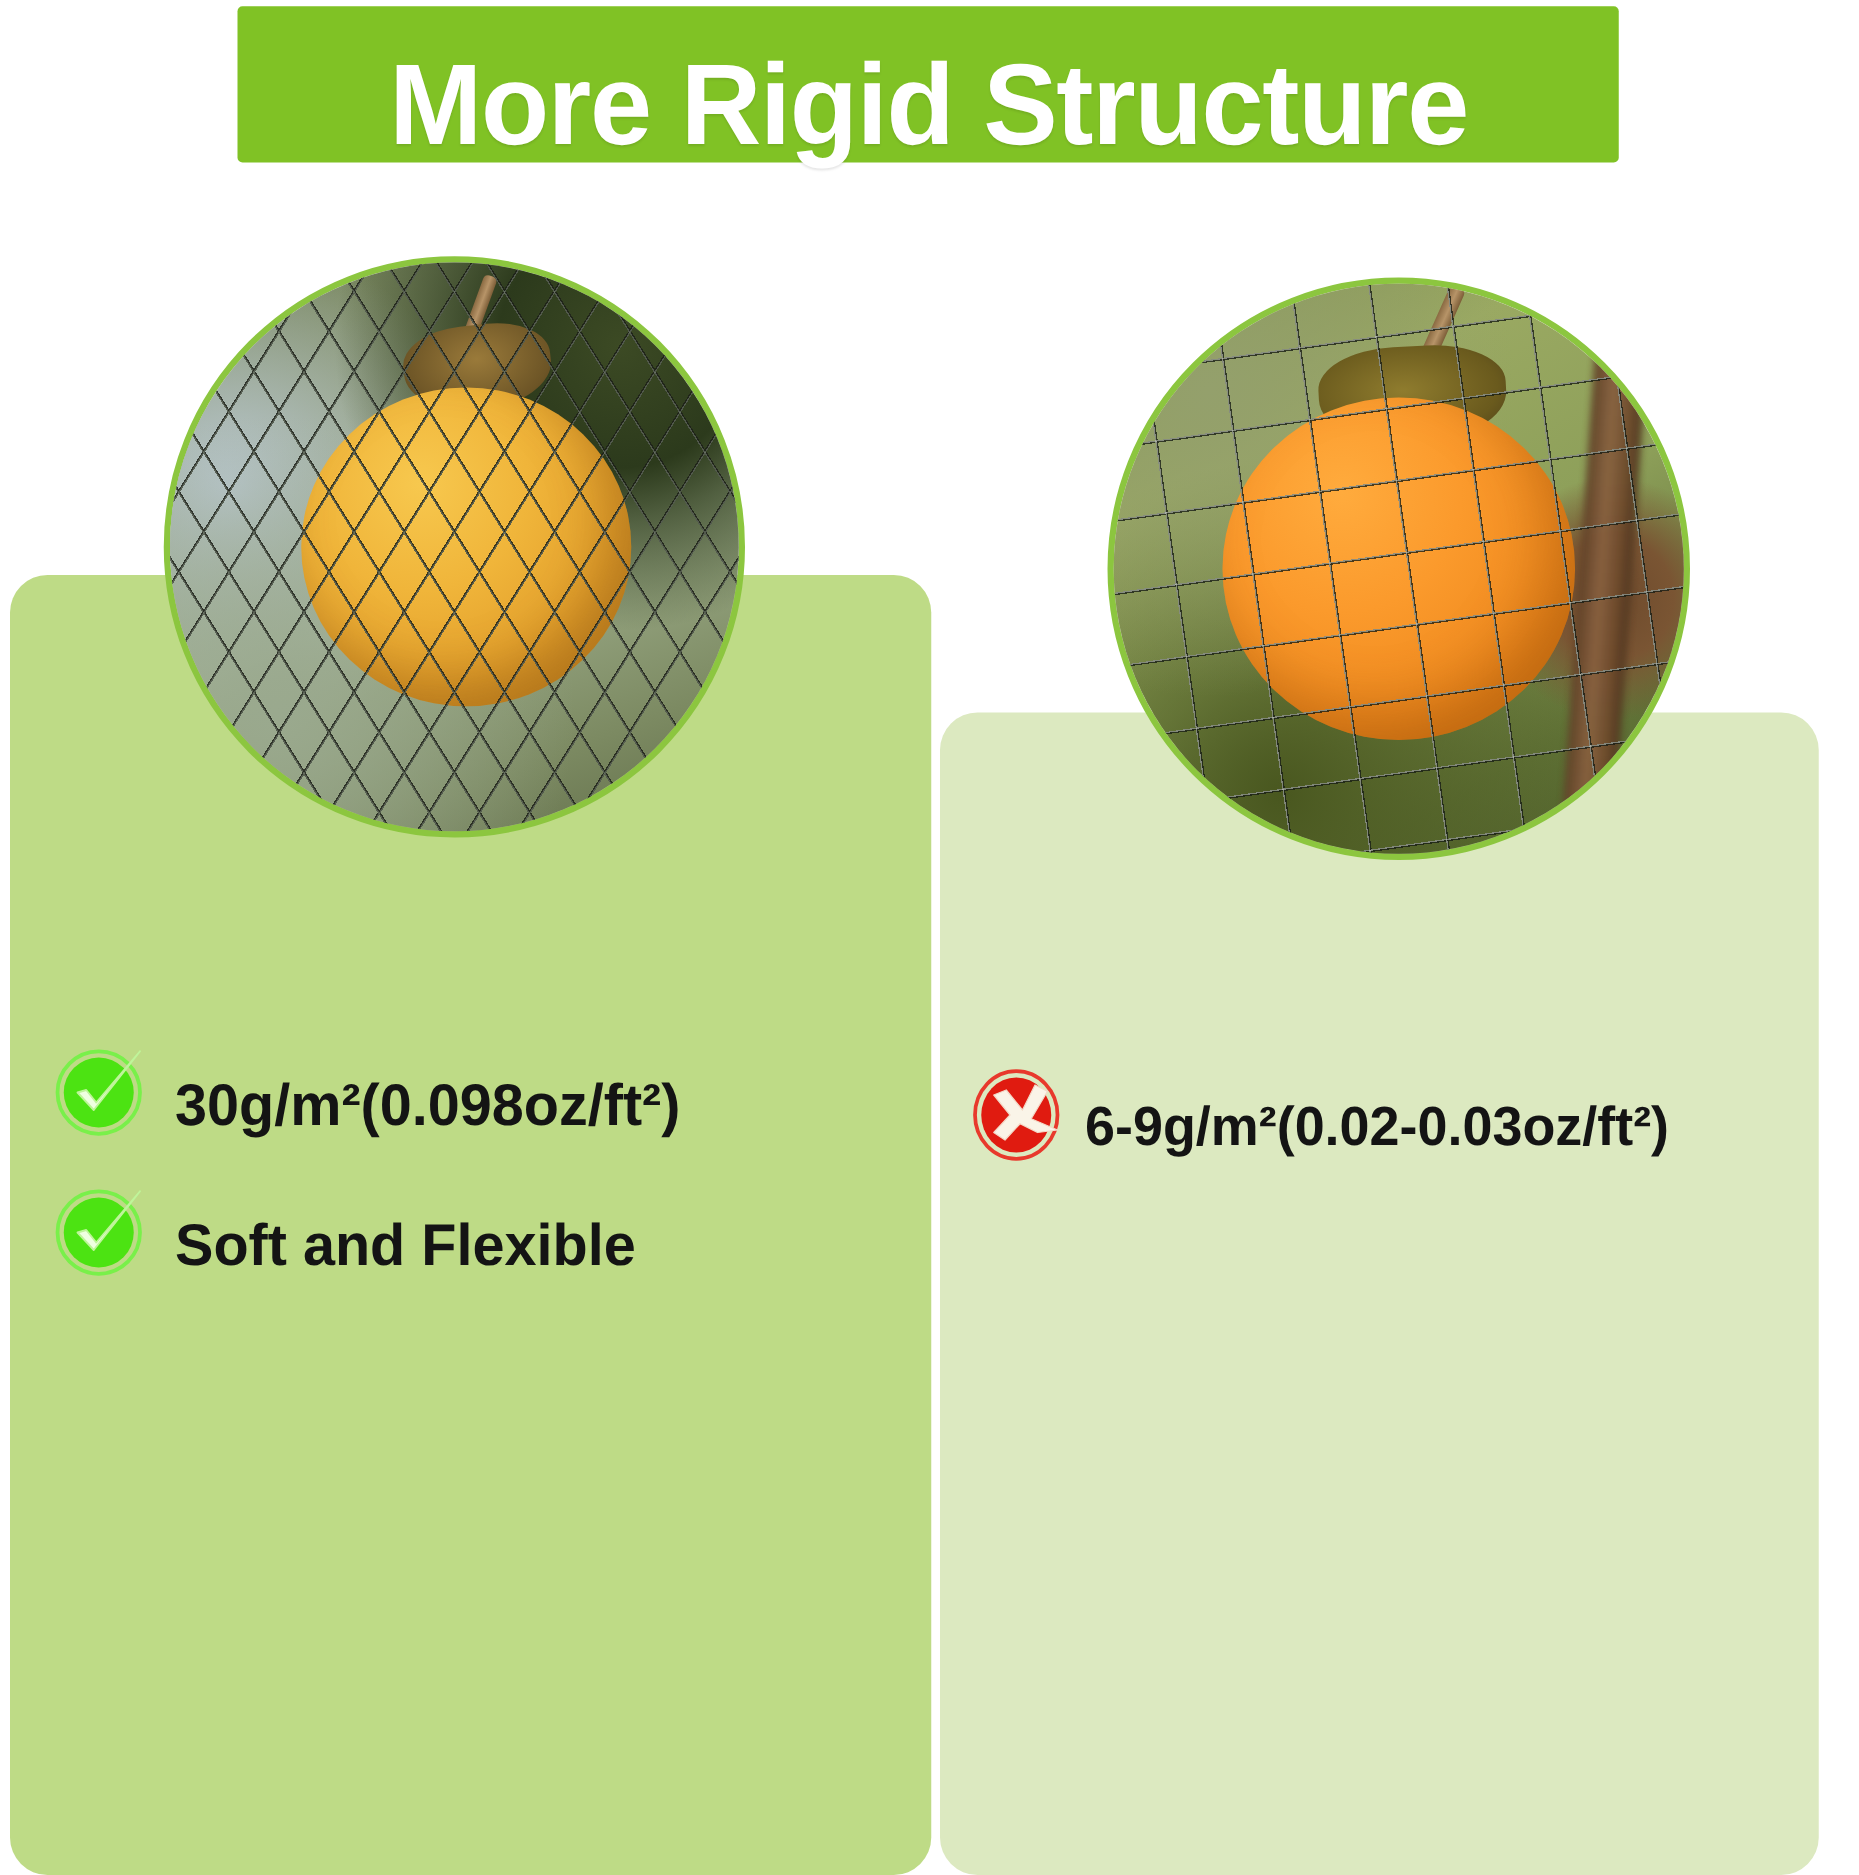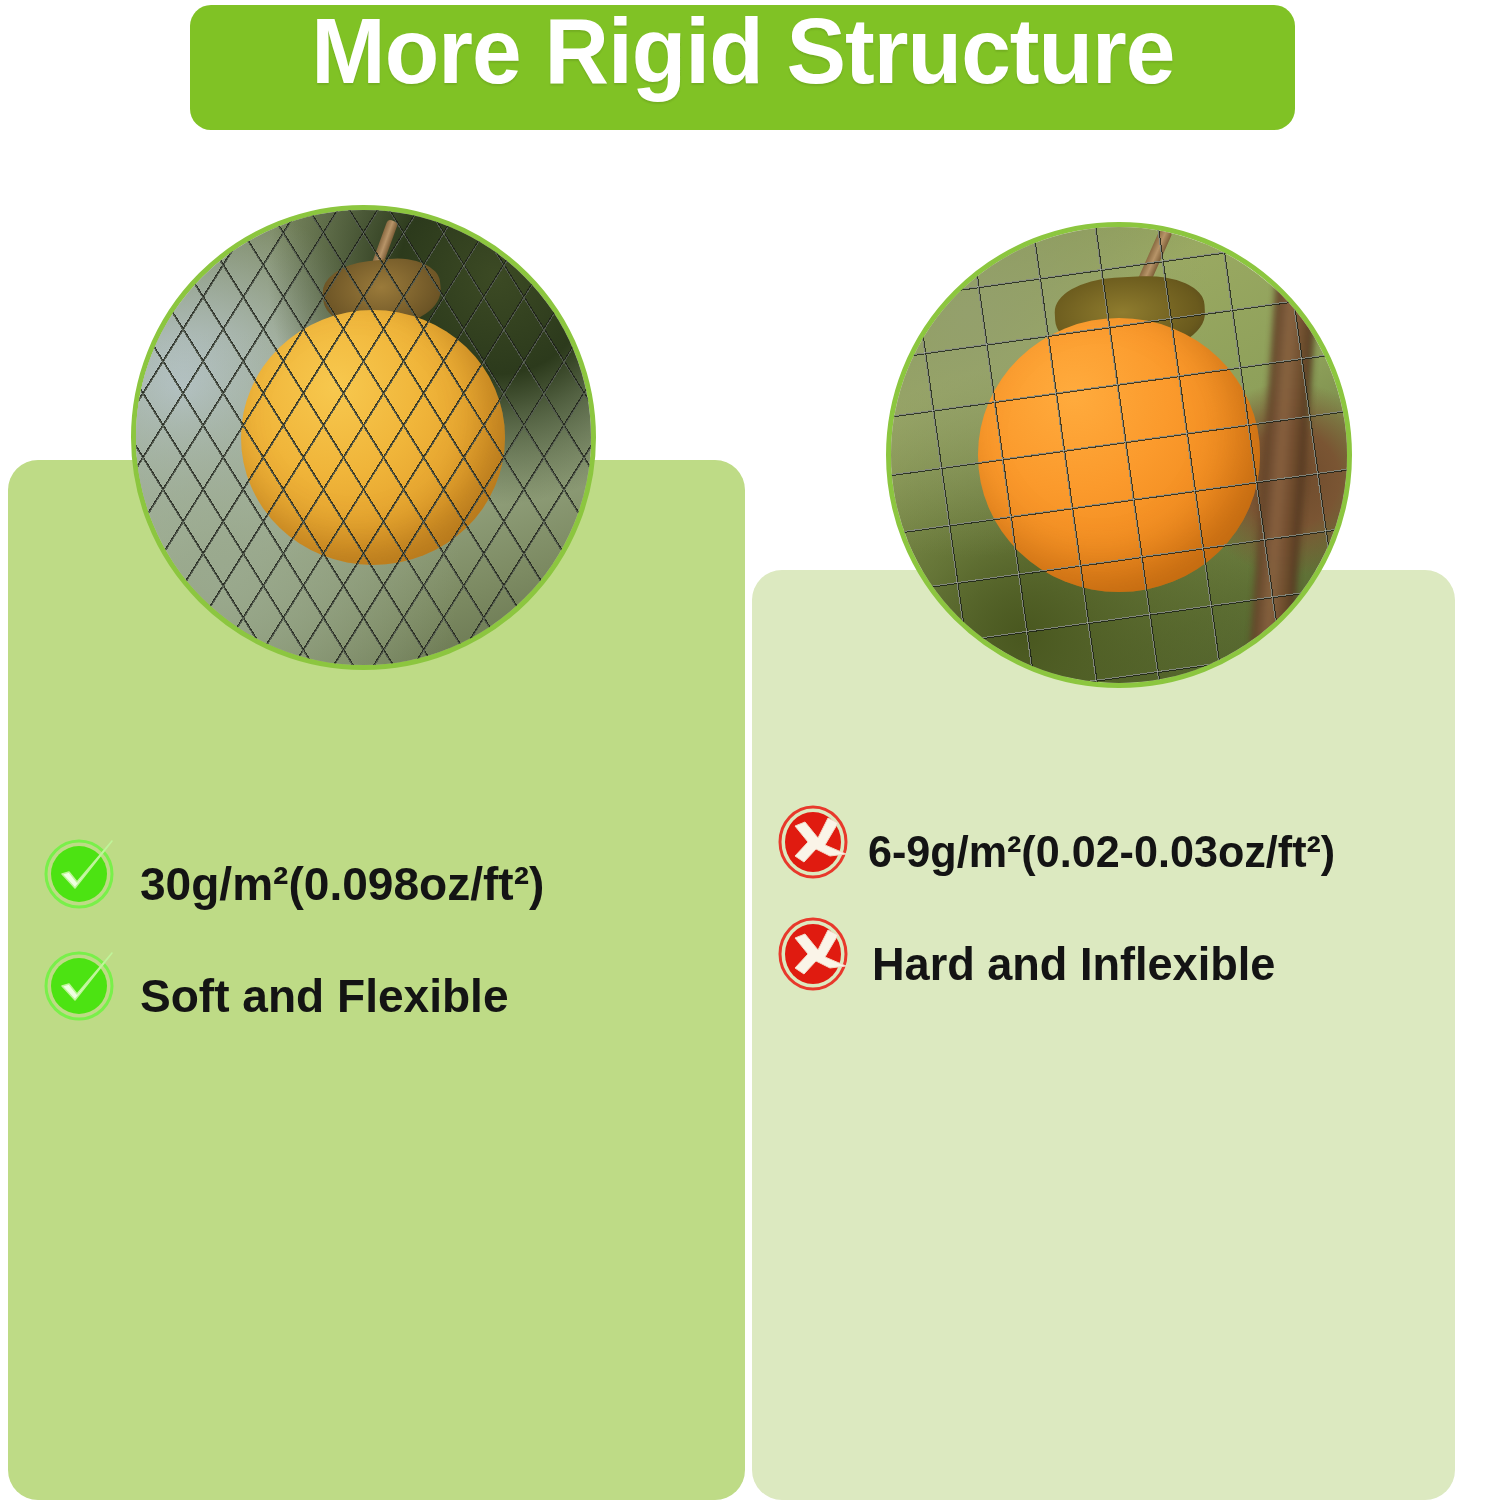--- a/index.html
+++ b/index.html
@@ -7,22 +7,22 @@
     width:1487px;height:1500px;
     background:#ffffff;
     font-family:"Liberation Sans", sans-serif;
     overflow:hidden;
     position:relative;
   }
 
   
   .title-banner{
     position:absolute;left:190px;top:5px;width:1105px;height:125px;
-    background:#80C225;border-radius:21px;
-    display:flex;align-items:flex-start;justify-content:center;
+    background:#80C225;border-radius:4px;
+    display:flex;align-items:flex-end;justify-content:center;
   }
   .title-text{
     font-family:"Liberation Sans Narrow","Liberation Sans",sans-serif;
     font-weight:bold;
     font-size:92px;
     line-height:92px;
     color:#ffffff;
     letter-spacing:-1px;
     transform:scaleX(0.97);
     white-space:nowrap;
@@ -141,21 +141,21 @@
   .net-right2{
     position:absolute;inset:-40px;
     background-image:
       repeating-linear-gradient(82deg, rgba(205,210,200,.55) 0 1px, rgba(0,0,0,0) 1px 62px),
       repeating-linear-gradient(172deg, rgba(205,210,200,.55) 0 1px, rgba(0,0,0,0) 1px 58px);
   }
 
   
   .list{position:absolute;}
   .list-left{ left:44px; top:798px; width:700px; }
-  .list-right{ left:778px; top:766px; width:700px; }
+  .list-right{ left:778px; top:816px; width:700px; }
 
   .row{
     display:flex;align-items:flex-end;
     height:112px;
   }
   .icon-wrap{
     width:74px;height:74px;flex:0 0 74px;position:relative;
   }
   .icon-wrap svg{display:block;overflow:visible;}
 
@@ -242,27 +242,17 @@
     <span class="icon-wrap">
       <svg width="74" height="74" viewBox="0 0 74 74">
         <ellipse cx="35" cy="38" rx="33" ry="35" fill="none" stroke="#E8392C" stroke-width="3"></ellipse>
         <ellipse cx="35" cy="38" rx="28" ry="30" fill="#E01B10"></ellipse>
         <path d="M17 22 L27 18 L40 34 L50 14 L60 19 L47 41 L68 50 L52 52 L38 45 L26 58 L17 52 L30 38 Z" fill="#FAF4E8" stroke="#F3D9C8" stroke-width="1" stroke-linejoin="round"></path>
       </svg>
     </span>
     <span class="row-label">6-9g/m²(0.02-0.03oz/ft²)</span>
   </div>
 
-  <div class="row">
-    <span class="icon-wrap">
-      <svg width="74" height="74" viewBox="0 0 74 74">
-        <ellipse cx="35" cy="38" rx="33" ry="35" fill="none" stroke="#E8392C" stroke-width="3"></ellipse>
-        <ellipse cx="35" cy="38" rx="28" ry="30" fill="#E01B10"></ellipse>
-        <path d="M17 22 L27 18 L40 34 L50 14 L60 19 L47 41 L68 50 L52 52 L38 45 L26 58 L17 52 L30 38 Z" fill="#FAF4E8" stroke="#F3D9C8" stroke-width="1" stroke-linejoin="round"></path>
-      </svg>
-    </span>
-    <span class="row-label">Hard and Inflexible</span>
-  </div>
 
 
 
 
 </div>
 
 </body></html>

